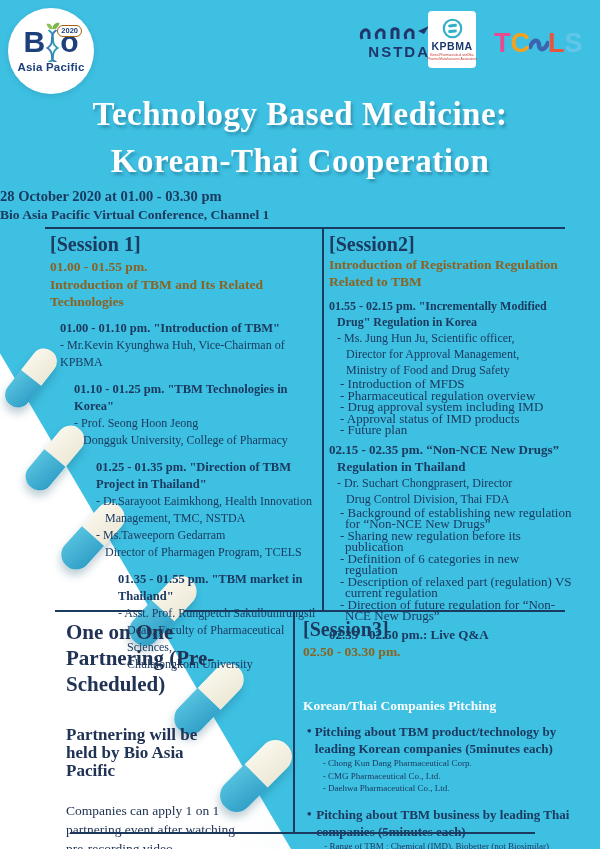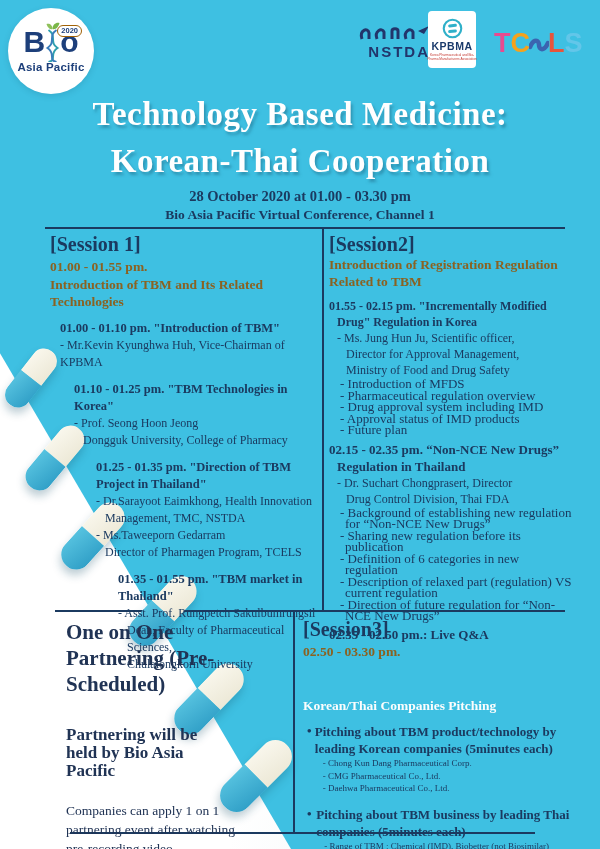--- a/index.html
+++ b/index.html
@@ -44,21 +44,21 @@
   }
   .kpbma-name{font-size:10.5px;font-weight:800;color:#1a3a6b;letter-spacing:.5px;}
   .kpbma-sub{font-size:3.2px;color:#c4372f;text-align:center;line-height:1.3;width:52px;}
   .tcels{position:absolute;left:494px;top:28px;display:flex;align-items:center;
     font-family:"Liberation Sans",sans-serif;font-weight:800;font-size:27px;letter-spacing:0;}
   .title{
     position:absolute;left:0;width:600px;text-align:center;color:#ffffff;
     font-size:33px;font-weight:700;letter-spacing:.5px;
     text-shadow:2px 3px 3px rgba(33,112,141,.55);
   }
-  .meta{position:absolute;left:0;width:600px;text-align:center;font-weight:700;}
+  .meta{position:absolute;left:0;width:600px;text-align:left;font-weight:700;}
   
   .sess-name{font-size:20px;font-weight:700;line-height:24px;}
   .sess-time{font-size:13.5px;font-weight:700;color:#8A6222;line-height:18px;margin-top:2px;}
   .sess-title{font-size:13.5px;font-weight:700;color:#8A6222;line-height:17px;}
   .sess-title.white{color:#fbfdfd;margin-top:36px;}
   .s1{position:absolute;left:50px;top:232px;width:272px;z-index:3;}
   .s2{position:absolute;left:329px;top:232px;width:244px;z-index:3;}
   .item{margin-top:10px;}
   .ihead{font-size:12.5px;font-weight:700;line-height:17px;}
   .iline{font-size:12px;line-height:17px;}

